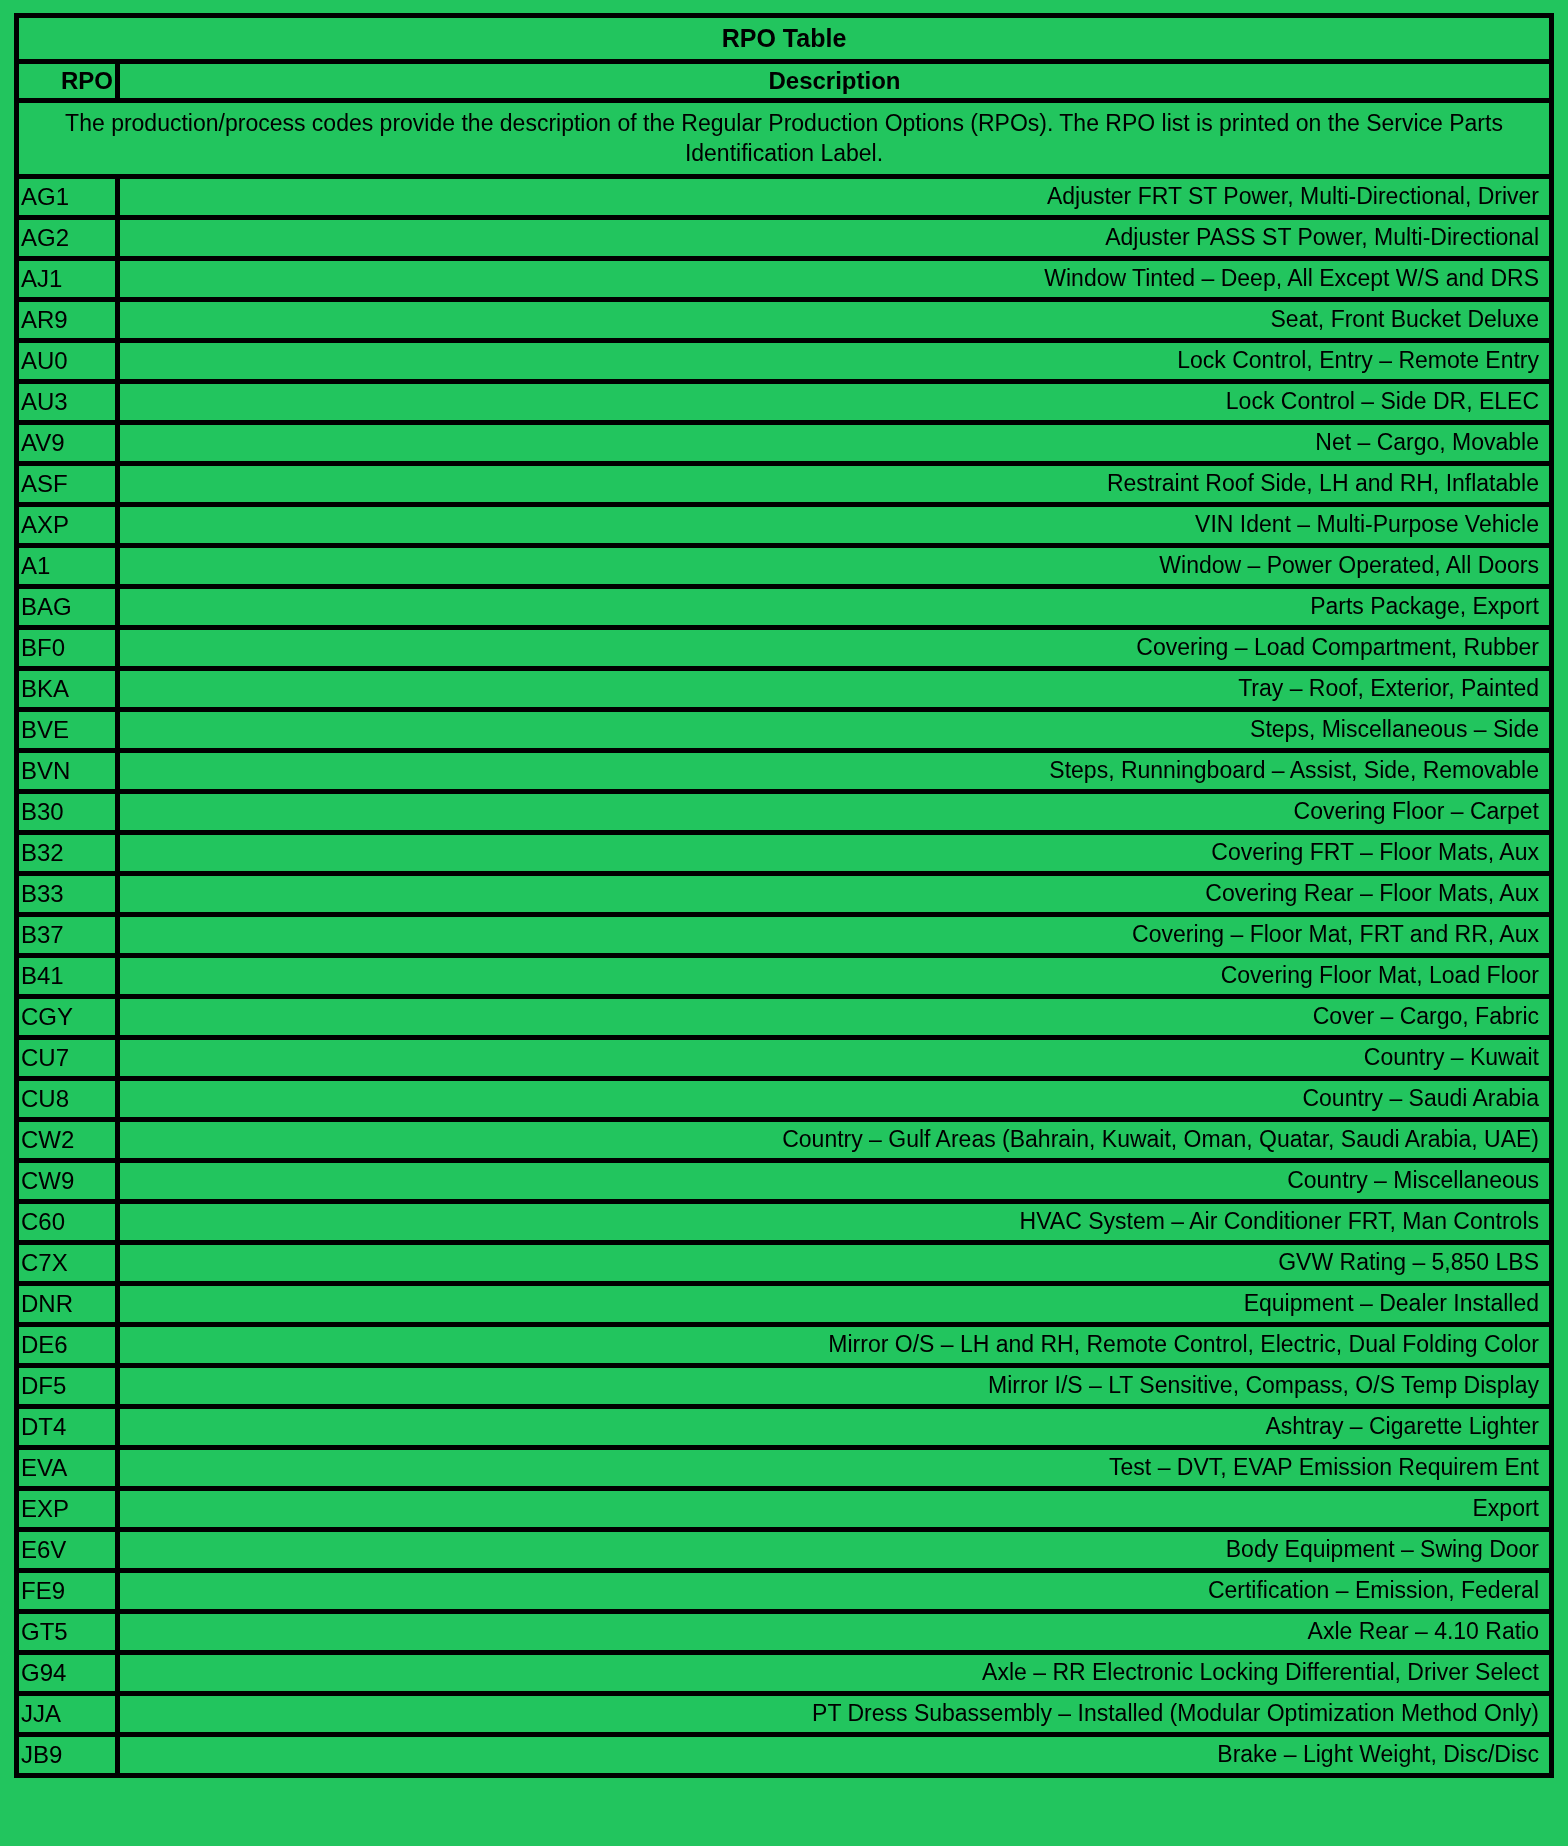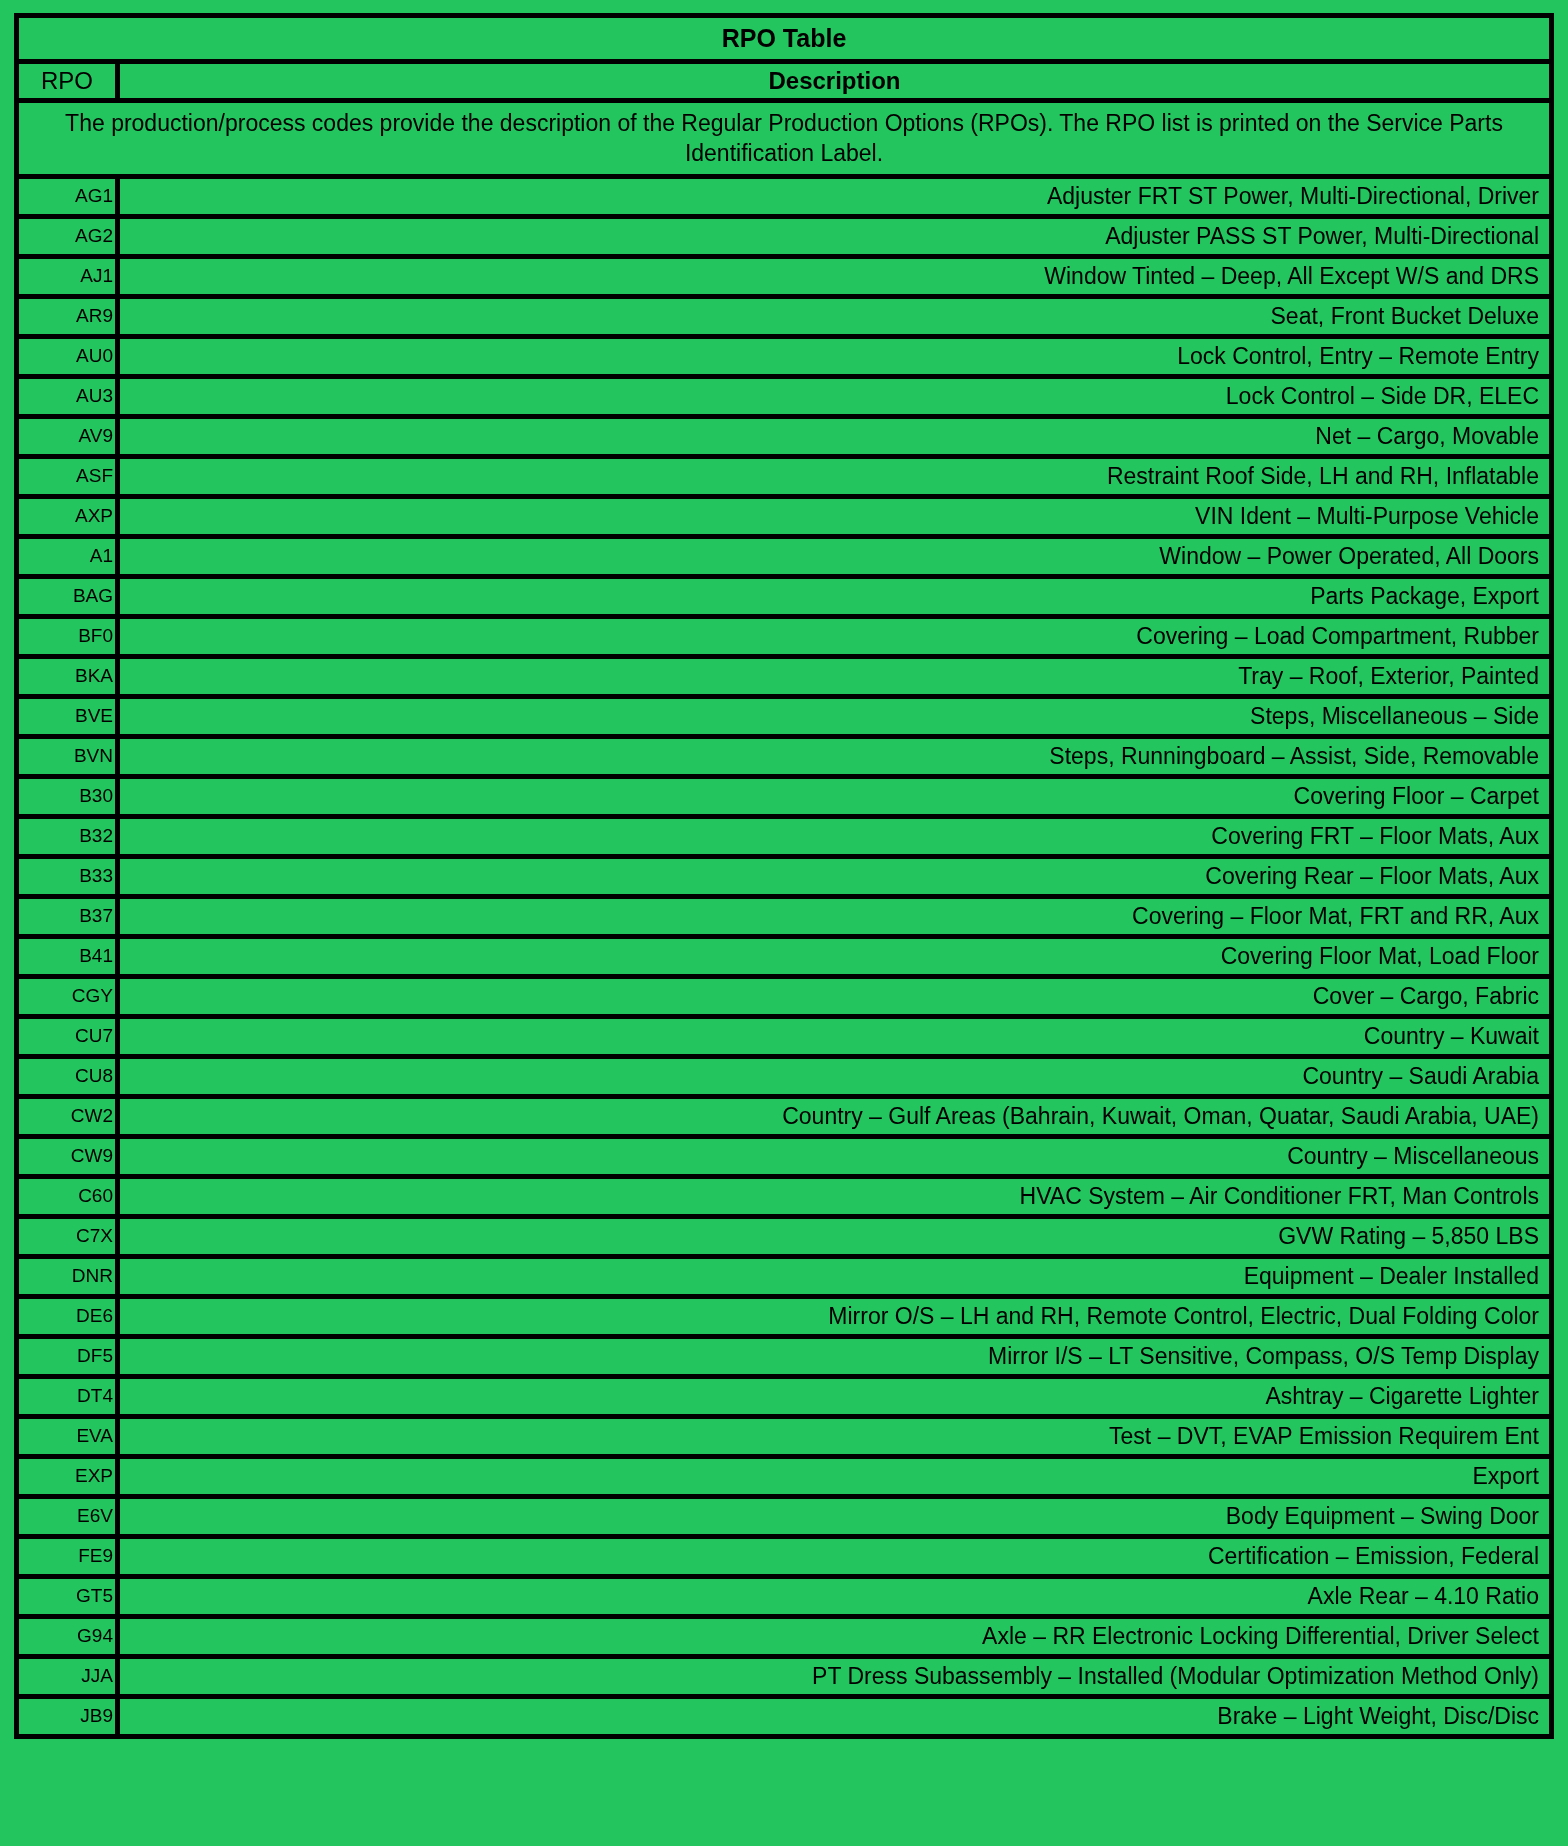--- a/index.html
+++ b/index.html
@@ -28,40 +28,40 @@
     overflow: hidden;
   }
   .title-cell {
     font-size: 25px;
     font-weight: bold;
     text-align: center;
     padding: 6px 4px;
   }
   .code-header {
     font-size: 24px;
-    font-weight: normal;
-    text-align: center;
+    font-weight: bold;
+    text-align: right;
     padding: 3px 2px;
   }
   .desc-header {
     font-size: 24px;
     font-weight: bold;
     text-align: center;
     padding: 3px 10px;
   }
   .note-cell {
     font-size: 23px;
     font-weight: normal;
     text-align: center;
     line-height: 1.32;
     padding: 5px 10px;
   }
   .code-cell {
-    font-size: 19px;
-    text-align: right;
+    font-size: 24px;
+    text-align: left;
     padding: 4px 2px;
     white-space: nowrap;
   }
   .desc-cell {
     font-size: 23px;
     text-align: right;
     padding: 4px 10px;
     white-space: nowrap;
   }
 </style>

